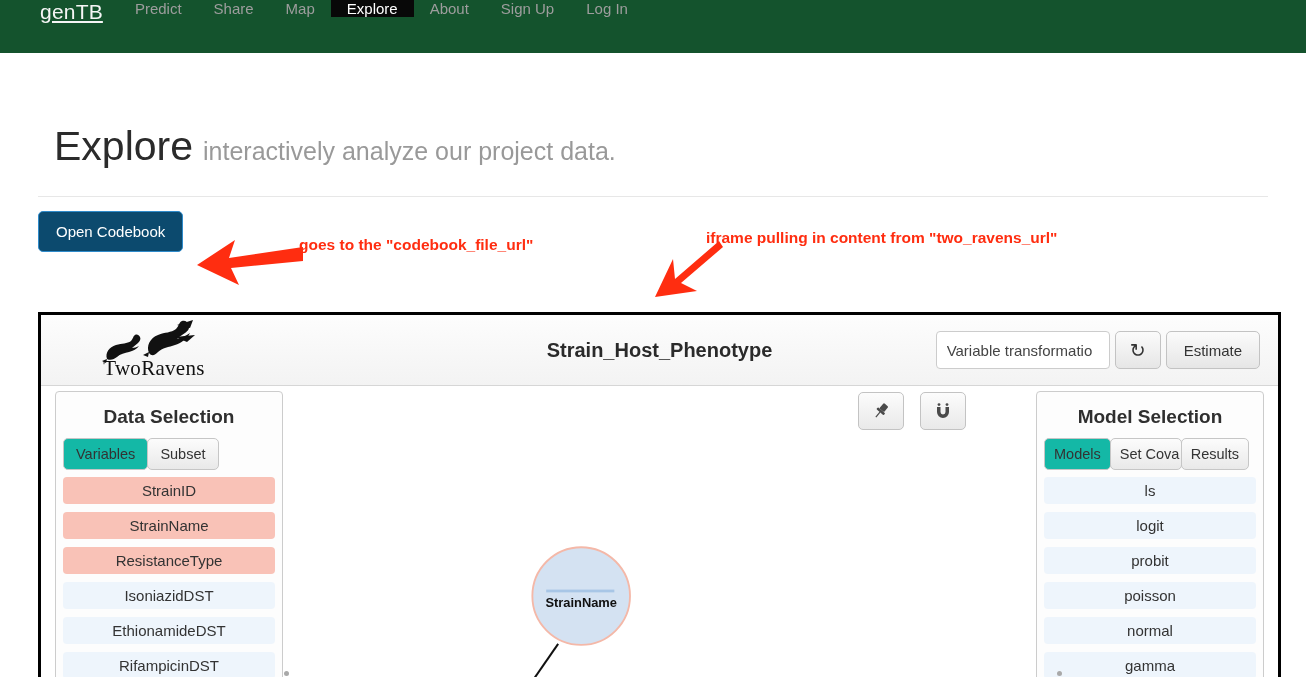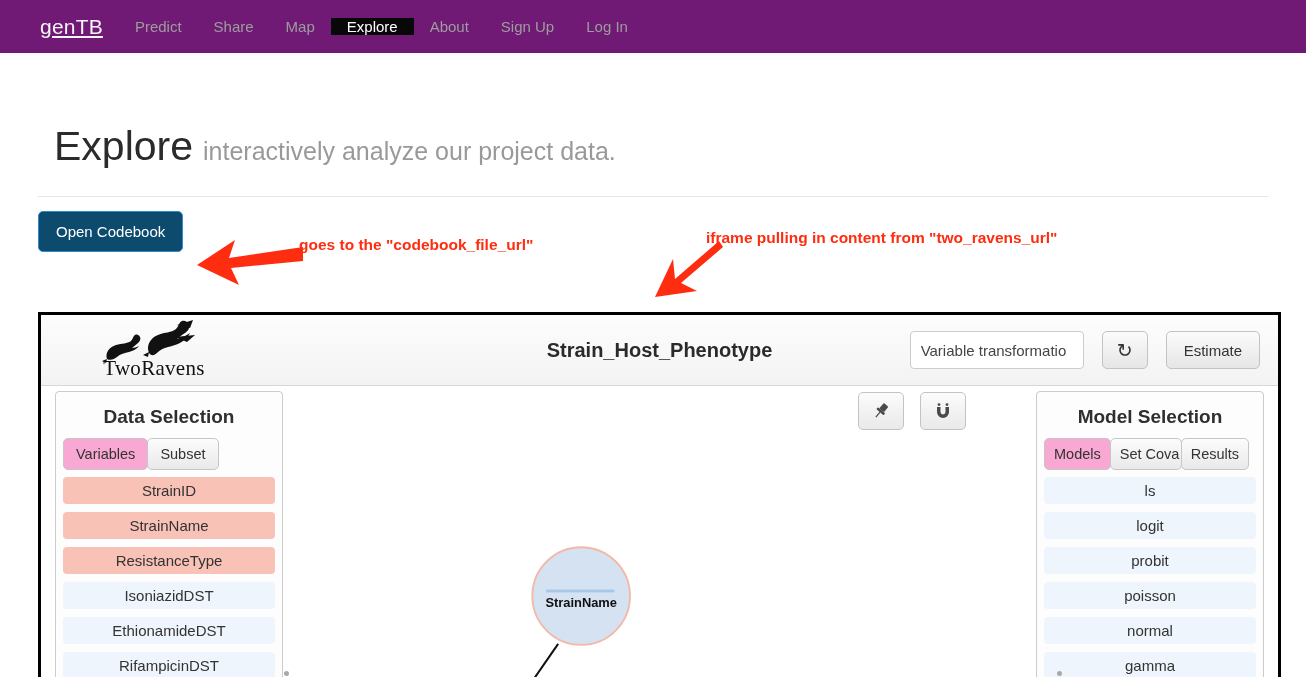--- a/index.html
+++ b/index.html
@@ -7,23 +7,23 @@
     margin: 0; padding: 0;
     width: 1306px; height: 677px;
     background: #ffffff;
     font-family: "Liberation Sans", sans-serif;
     overflow: hidden;
   }
 
   
   #navbar {
     height: 53px;
-    background: #701a75;
+    background: #14532d;
     display: flex;
-    align-items: center;
+    align-items: flex-start;
     padding-left: 24px;
   }
   #brand {
     display: flex; align-items: center;
     padding: 0 16px;
     color: #f5f5f5;
     font-size: 21px;
     letter-spacing: .2px;
   }
   .nav-link {
@@ -131,21 +131,21 @@
     left: 0; right: 0;
     text-align: center;
     font-size: 20px;
     font-weight: bold;
     color: #2a2a2a;
     pointer-events: none;
   }
   #tr-tools {
     position: absolute;
     right: 18px;
-    display: flex; align-items: center; gap: 18px;
+    display: flex; align-items: center; gap: 5px;
   }
   #var-transform {
     width: 174px; height: 38px;
     border: 1px solid #ccc;
     border-radius: 4px;
     background: #fff;
     font-size: 15px;
     color: #444;
     padding: 0 10px;
     font-family: "Liberation Sans", sans-serif;
@@ -203,21 +203,21 @@
     color: #333;
     padding: 7px 12px;
     cursor: pointer;
     white-space: nowrap;
     overflow: hidden;
     text-overflow: clip;
     font-family: "Liberation Sans", sans-serif;
     margin-right: -1px;
   }
   .tab.sel {
-    background: #f9a8d4;
+    background: #14b8a6;
     box-shadow: none;
   }
   #panel-right .tab { padding: 7px 9px; max-width: 72px; }
 
   .vlist { padding: 0 7px; }
   .vitem {
     text-align: center;
     font-size: 15px;
     color: #333;
     padding: 5px 0;

